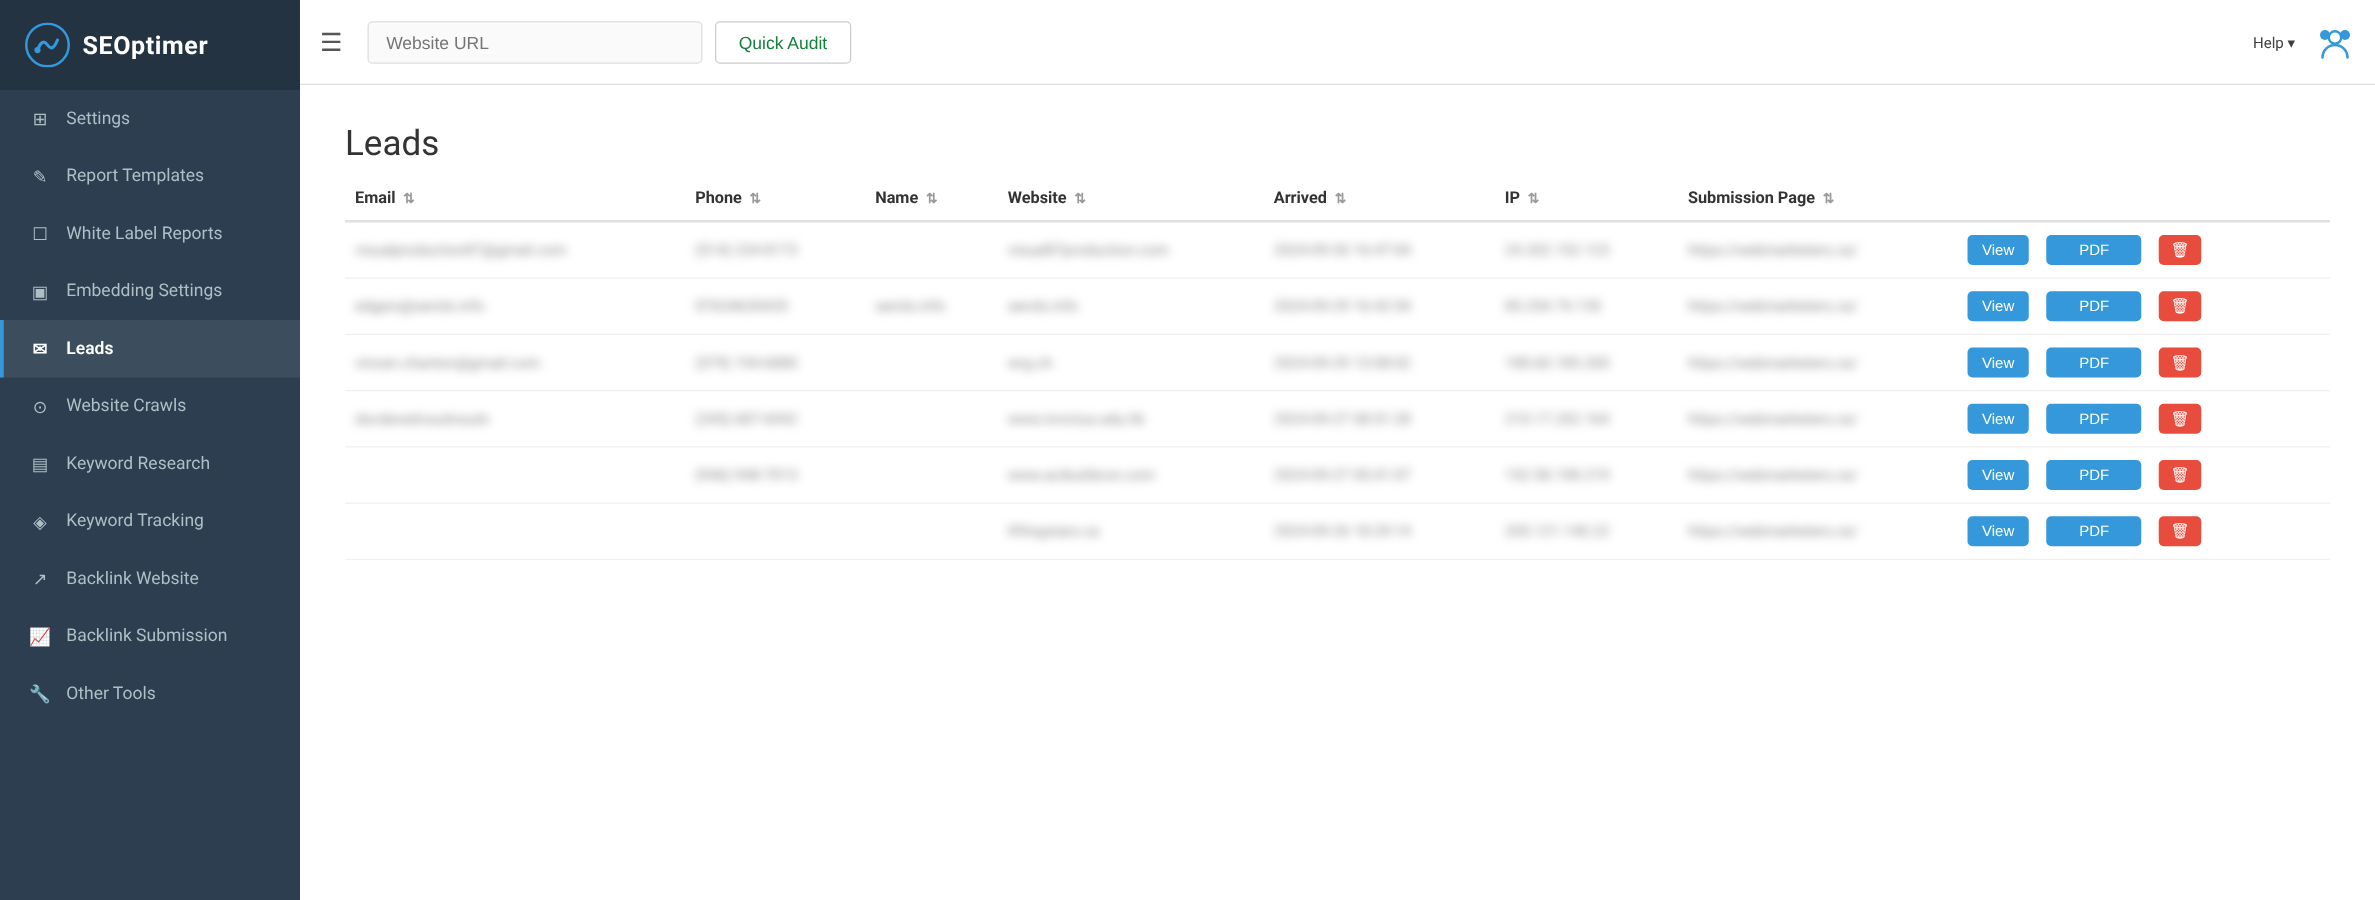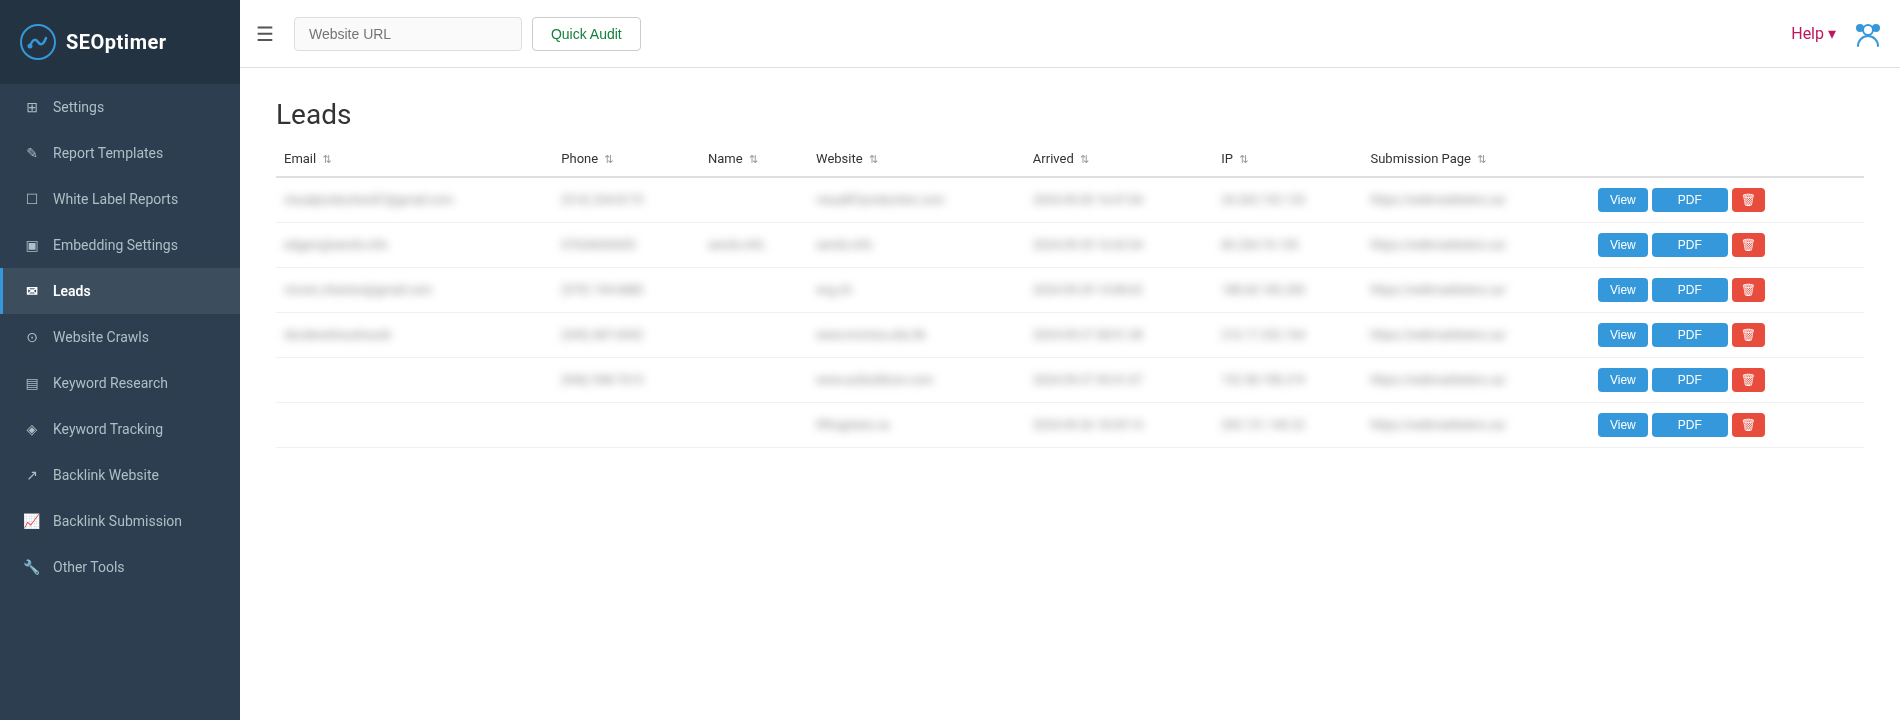--- a/index.html
+++ b/index.html
@@ -13,21 +13,21 @@
       color: #fff;
       display: flex;
       flex-direction: column;
       height: 720px;
     }
     .sidebar-logo {
       display: flex;
       align-items: center;
       padding: 18px 20px;
       background: #243342;
-      height: 84px;
+      height: 72px;
     }
     .logo-icon {
       width: 36px;
       height: 36px;
       margin-right: 10px;
     }
     .logo-text {
       color: #fff;
       font-size: 20px;
       font-weight: 700;
@@ -68,41 +68,41 @@
       align-items: center;
       padding: 0 16px;
       gap: 10px;
     }
     .hamburger { font-size: 20px; cursor: pointer; color: #555; margin-right: 10px; }
     .url-input {
       border: 1px solid #ddd;
       border-radius: 4px;
       padding: 8px 14px;
       font-size: 14px;
-      width: 228px;
+      width: 268px;
       color: #999;
       outline: none;
       background: #fafafa;
     }
     .quick-audit-btn {
       background: #fff;
       border: 1px solid #ccc;
       border-radius: 4px;
       padding: 8px 18px;
       font-size: 14px;
       cursor: pointer;
       color: #15803d;
     }
     .header-right {
       margin-left: auto;
       display: flex;
       align-items: center;
       gap: 16px;
     }
-    .help-link { color: #be185d; font-size: 16px; cursor: pointer; }
+    .help-link { color: #404040; font-size: 12px; cursor: pointer; }
     .user-icon {
       width: 32px;
       height: 32px;
       display: flex;
       align-items: center;
       justify-content: center;
       color: #3498db;
       font-size: 22px;
     }
 
@@ -141,21 +141,21 @@
       width: 160px;
       outline: none;
     }
 
     
     .leads-table { width: 100%; border-collapse: collapse; font-size: 13px; }
     .leads-table th {
       text-align: left;
       padding: 10px 8px;
       border-bottom: 2px solid #e0e0e0;
-      font-weight: 400;
+      font-weight: 700;
       color: #333;
       white-space: nowrap;
     }
     .sort-icon { color: #999; font-size: 11px; margin-left: 3px; }
     .leads-table td {
       padding: 10px 8px;
       border-bottom: 1px solid #f0f0f0;
       color: #888;
       font-size: 12px;
       vertical-align: middle;
@@ -186,21 +186,21 @@
     }
     .btn-delete {
       background: #e74c3c;
       color: #fff;
       border: none;
       border-radius: 4px;
       padding: 5px 9px;
       font-size: 12px;
       cursor: pointer;
     }
-    .action-cell { white-space: nowrap; display: flex; align-items: center; gap: 0; }
+    .action-cell { white-space: nowrap; display: flex; align-items: center; gap: 10px; }
   </style>
 </head>
 <body>
 
 <aside class="sidebar">
   <div class="sidebar-logo">
     <svg class="logo-icon" viewBox="0 0 36 36" fill="none" xmlns="http://www.w3.org/2000/svg">
       <circle cx="18" cy="18" r="17" stroke="#3498db" stroke-width="2" fill="none"></circle>
       <path d="M10 22 Q14 12 18 18 Q22 24 26 14" stroke="#3498db" stroke-width="2.5" fill="none" stroke-linecap="round"></path>
       <circle cx="10" cy="22" r="2.5" fill="#3498db"></circle>

